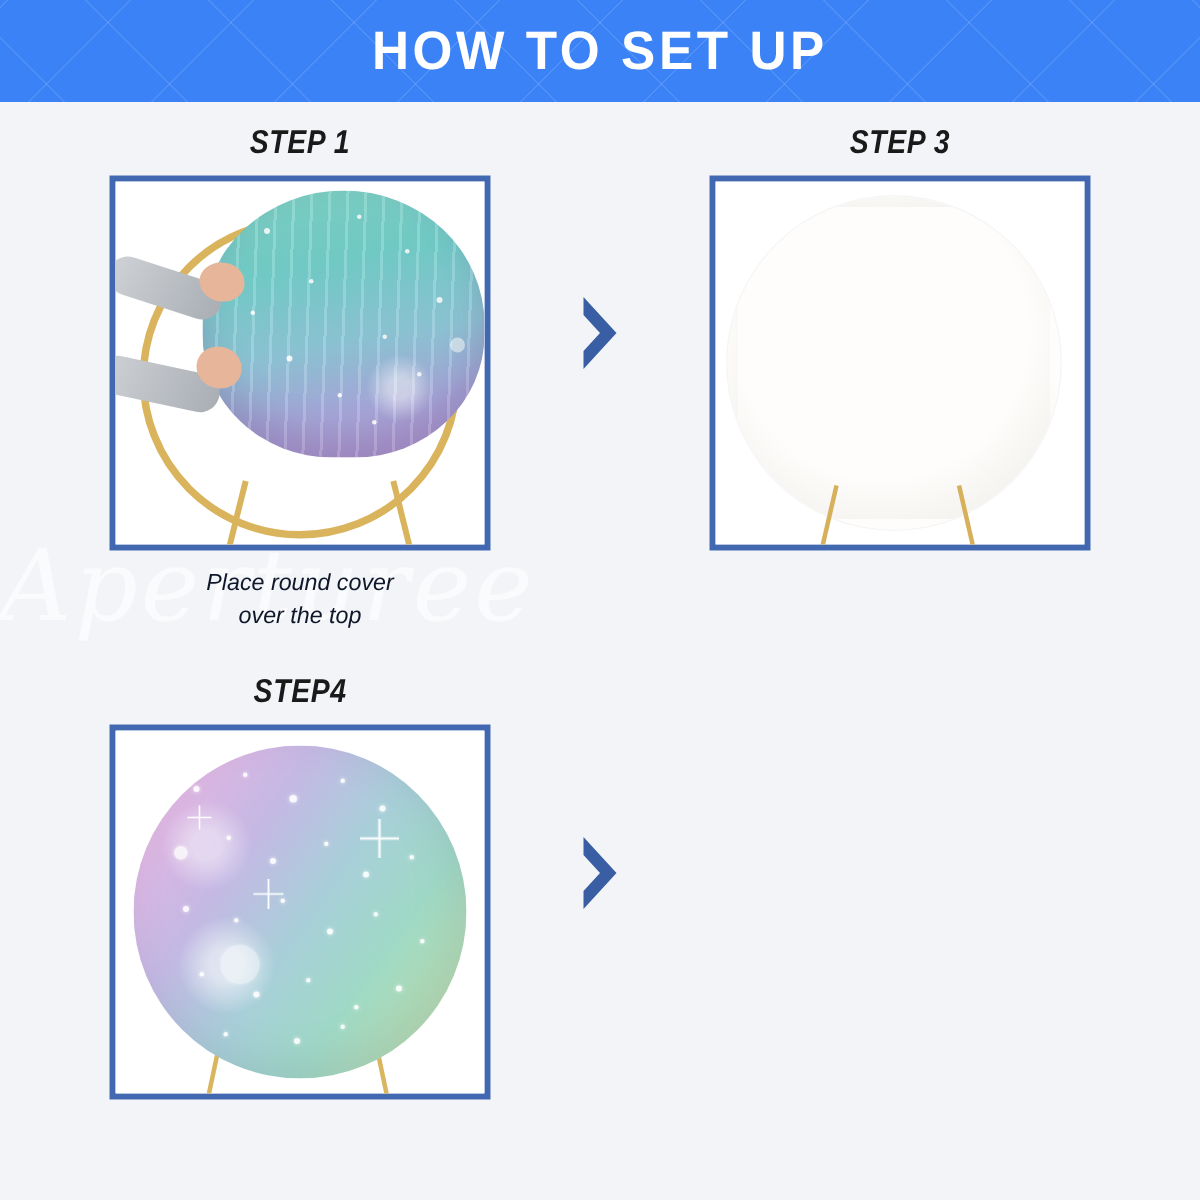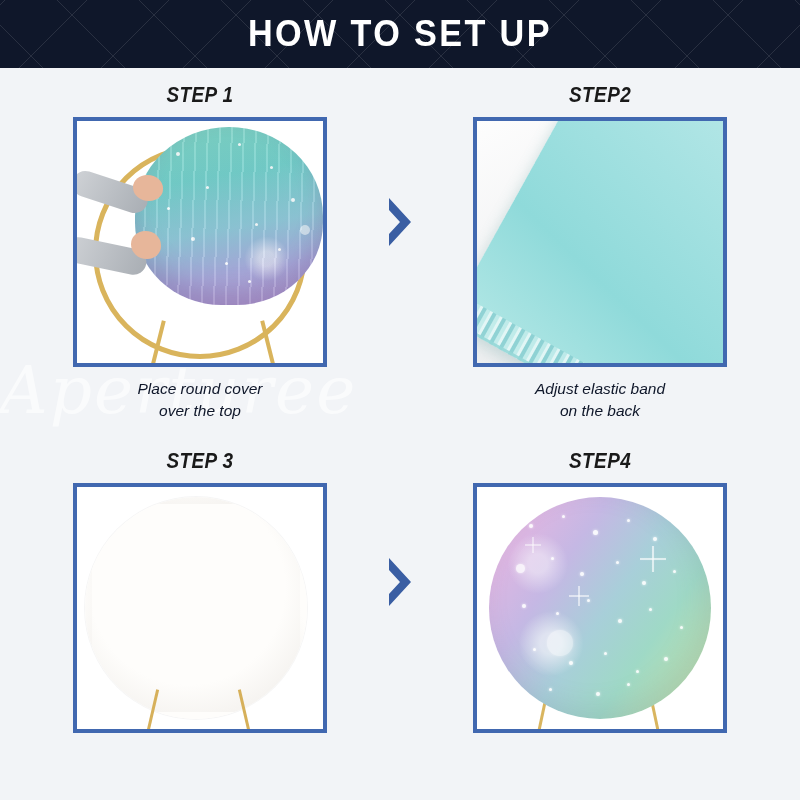--- a/index.html
+++ b/index.html
@@ -13,21 +13,21 @@
     font-family: "Liberation Sans", sans-serif;
     overflow: hidden;
     position: relative;
   }
 
   
   .header {
     position: relative;
     width: 800px;
     height: 68px;
-    background: #0f172a;
+    background: #3b82f6;
     overflow: hidden;
     display: flex;
     align-items: center;
     justify-content: center;
   }
   .header-pattern {
     position: absolute;
     inset: -20px;
     background-image:
       repeating-linear-gradient(45deg, rgba(255,255,255,.11) 0 1px, transparent 1px 58px),
@@ -302,33 +302,20 @@
         <div class="arm" style="left:-6px;top:58px;width:78px;height:26px;transform:rotate(18deg);"></div>
         <div class="hand" style="left:56px;top:54px;width:30px;height:26px;"></div>
         <div class="arm" style="left:-12px;top:122px;width:82px;height:26px;transform:rotate(12deg);"></div>
         <div class="hand" style="left:54px;top:110px;width:30px;height:28px;"></div>
       </div>
     </div>
     <div class="step-caption">Place round cover
 over the top</div>
   </div>
 
-  <div class="step-cell">
-    <div class="step-title">STEP2</div>
-    <div class="photo-frame">
-      <div class="scene">
-        <div class="fabric-white"></div>
-        <div class="fabric-mint">
-          <div class="elastic-edge"></div>
-        </div>
-      </div>
-    </div>
-    <div class="step-caption">Adjust elastic band
-on the back</div>
-  </div>
 
   <div class="step-cell">
     <div class="step-title">STEP 3</div>
     <div class="photo-frame">
       <div class="scene">
         <div class="backdrop-back"></div>
         <div class="rim-ring"></div>
         <div class="back-leg l"></div>
         <div class="back-leg r"></div>
       </div>

